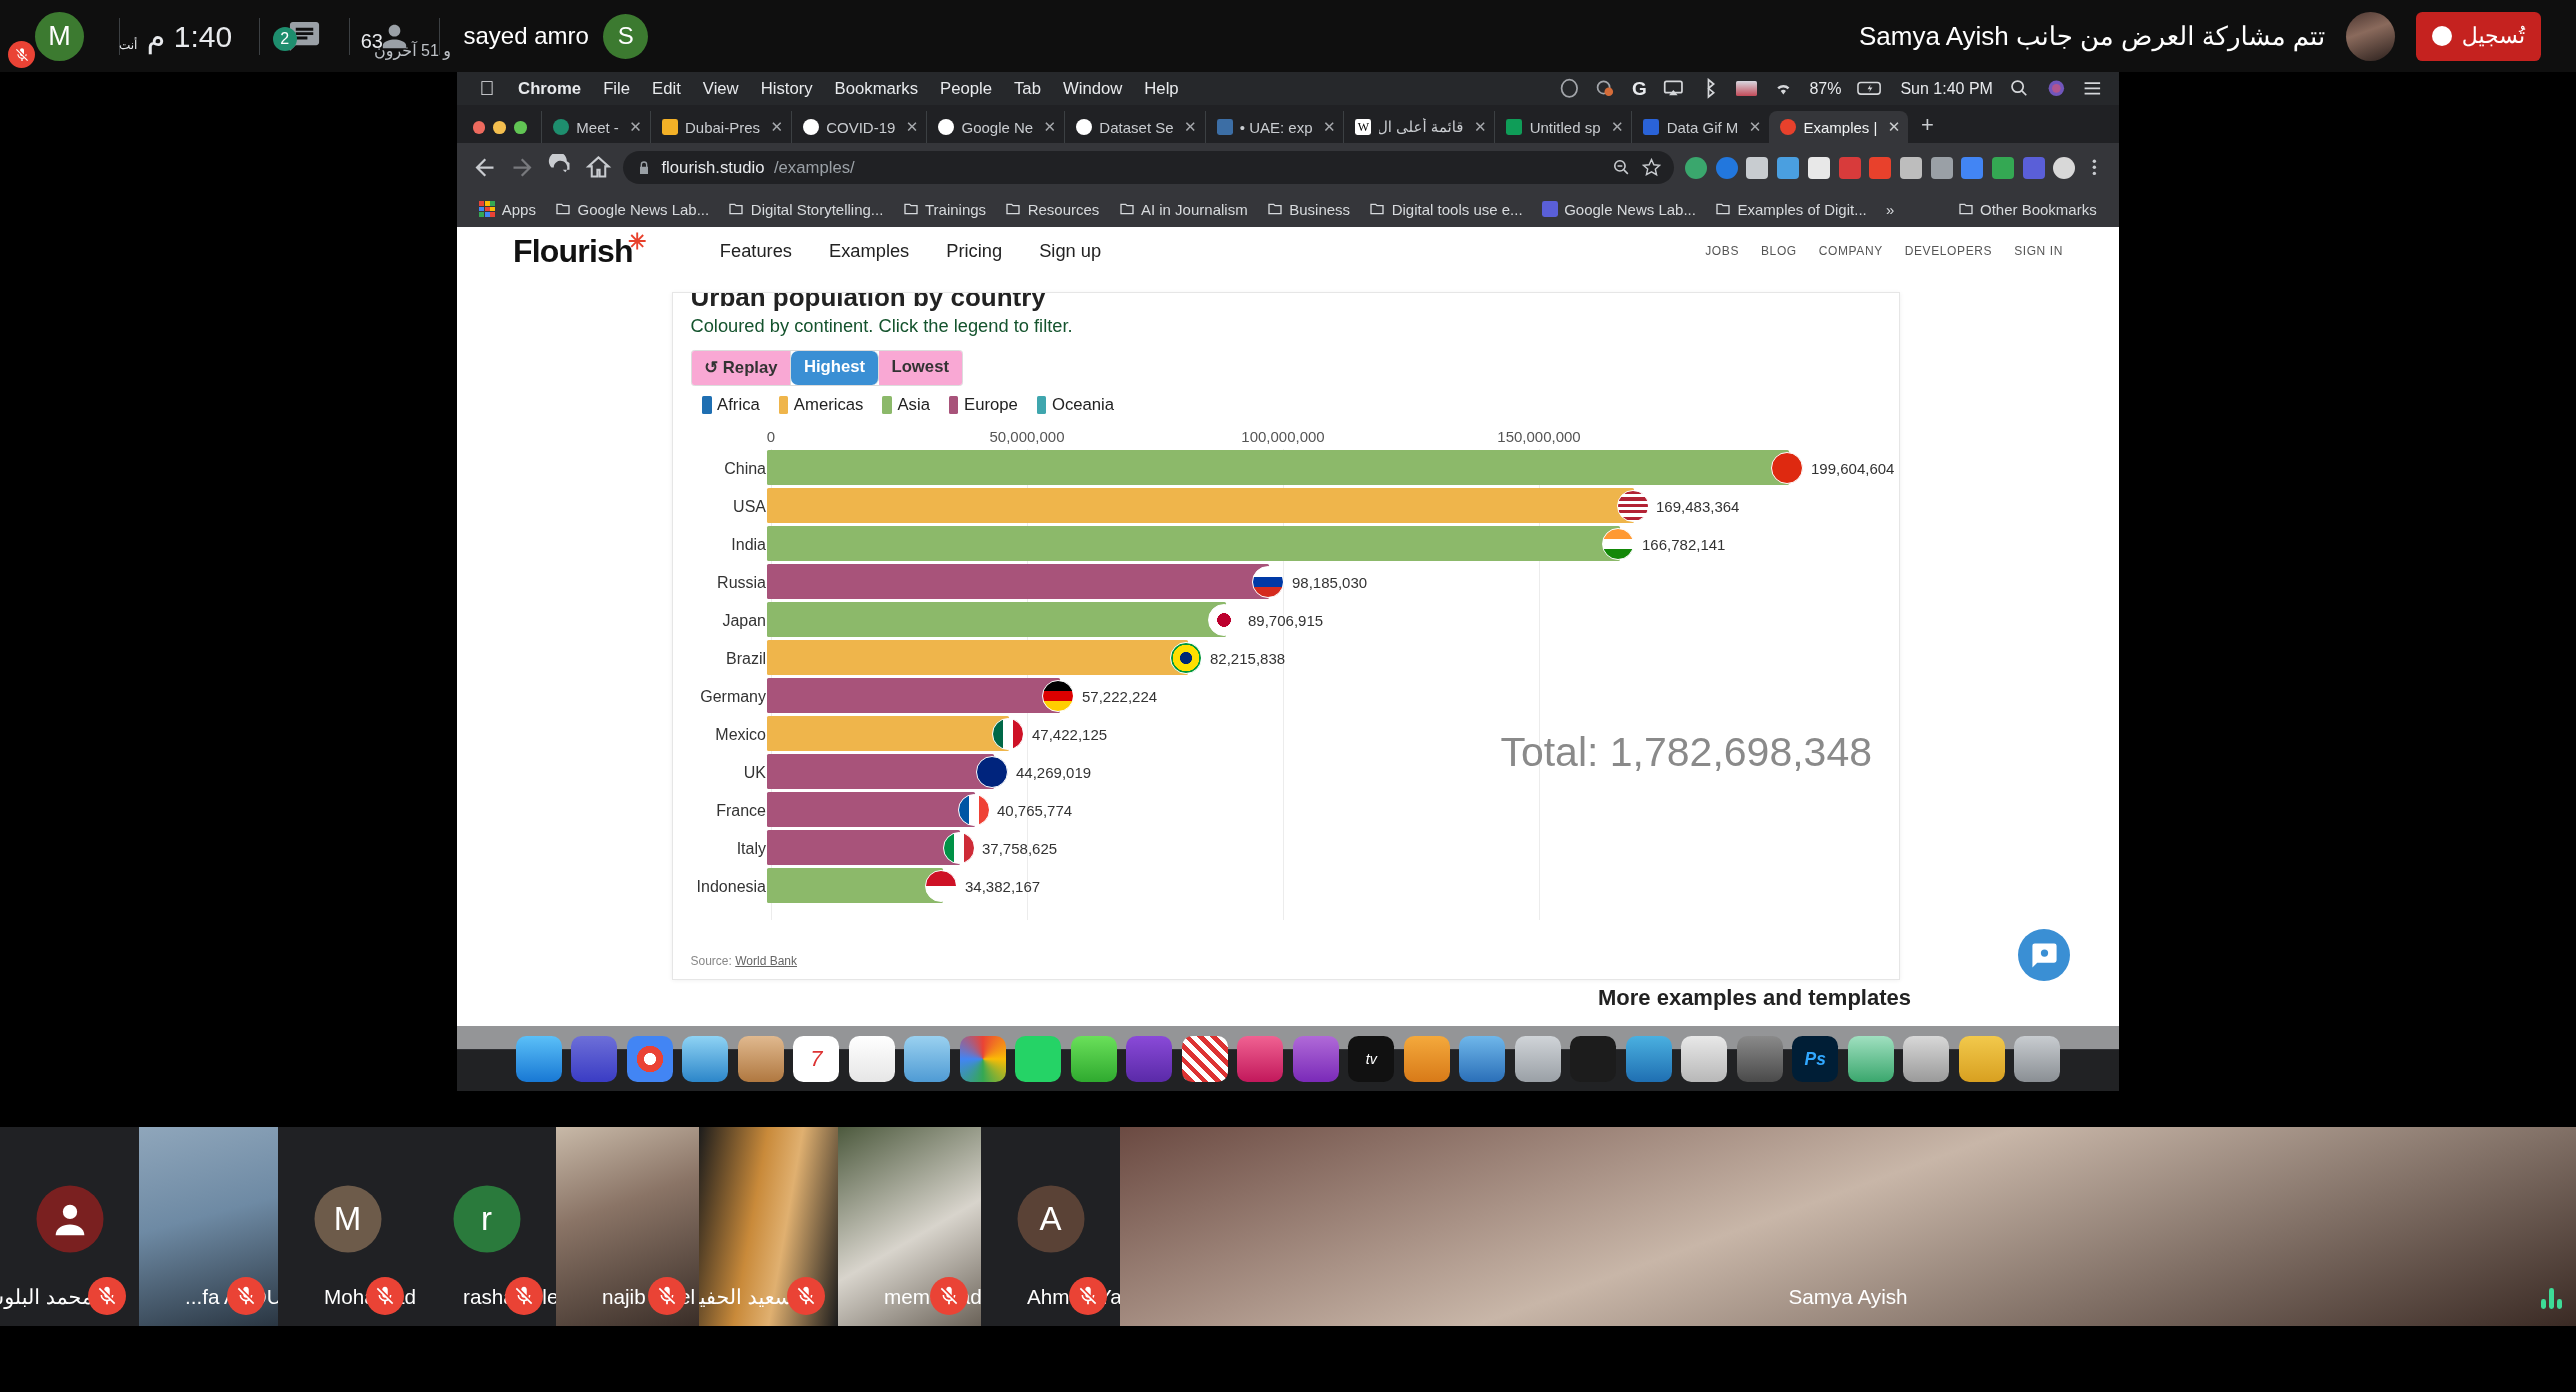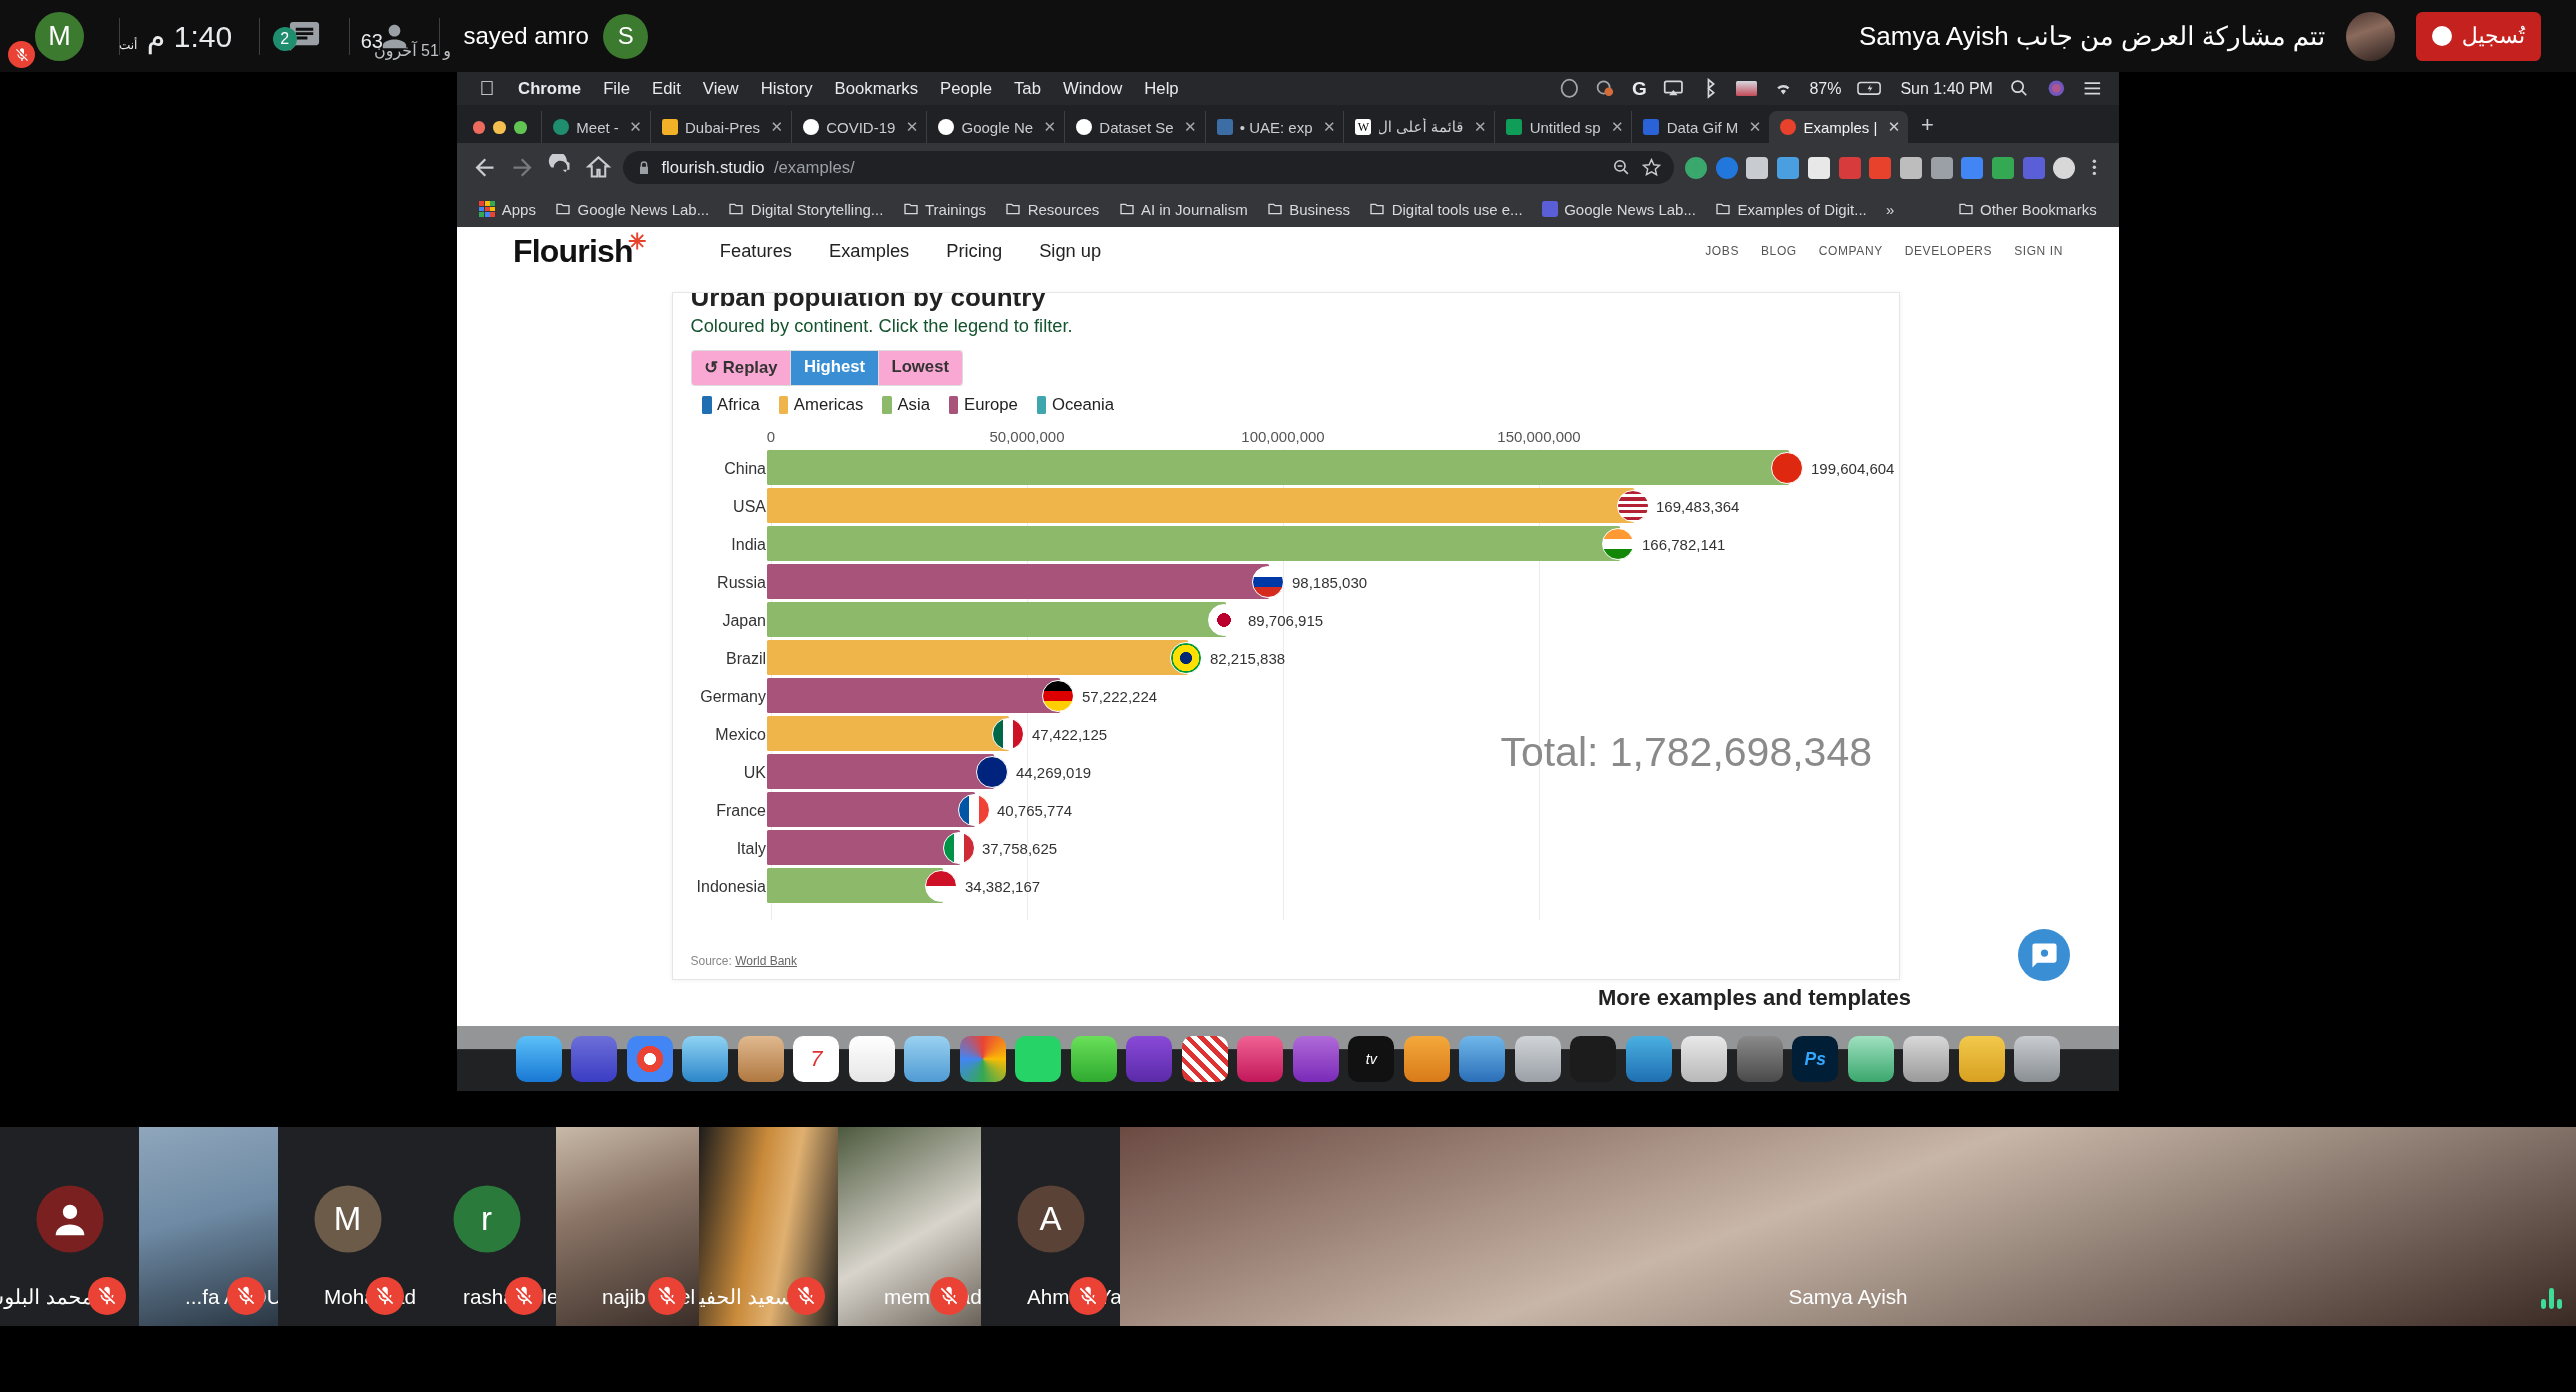--- a/index.html
+++ b/index.html
@@ -128,21 +128,21 @@
     position:absolute; left: 215px; top: 65px; width: 1228px; height: 688px;
     background:#fff; border: 0.8px solid #e6e6e6;
     box-shadow: 0 0.8px 4.8px rgba(0,0,0,.07);
     overflow:hidden;
   }
   .chart-title { position:absolute; left: 17.5px; top: -11px; font-size: 26px; font-weight:bold; color:#222; }
   .chart-sub { position:absolute; left: 17.5px; top: 22px; font-size: 18.3px; color:#14532d; }
   .chart-controls { position:absolute; left: 17.5px; top: 57px; display:flex; border:0.8px solid #dcdcdc; border-radius:3.2px; overflow:hidden;}
   .ctl { padding: 6.4px 12.7px; font-size: 16.7px; font-weight:bold; color:#333; background:#f9a8d4; border-right:0.8px solid #dcdcdc;}
   .ctl:last-child{border-right:none}
-  .ctl.active { background:#3a8fd4; color:#fff; }
+  .ctl.active { background:#3a8fd4; color:#fff;border-radius:7px; }
   .legend { position:absolute; left: 29px; top: 102px; display:flex; gap: 19px; align-items:center; font-size: 16.7px; color:#222;}
   .legend .li { display:flex; align-items:center; gap: 5.6px;}
   .legend .sw { width: 9.5px; height: 17.5px; border-radius:1.6px; display:block;}
 
   .plot { position:absolute; left: 0; top: 135px; width: 1228px; height: 509px; }
   .axis-tick { position:absolute; top: 0; font-size: 15px; color:#555; transform: translateX(-50%);}
   .gridline { position:absolute; top: 20.7px; bottom: 17.5px; width:0.8px; background:#ececec;}
   .rows { position:absolute; left: 0; top: 20.7px; right:0; }
   .row { position:relative; height: 38px; }
   .rlabel { position:absolute; right: 1135px; top: 11px; font-size: 16px; color:#333; white-space:nowrap;}

